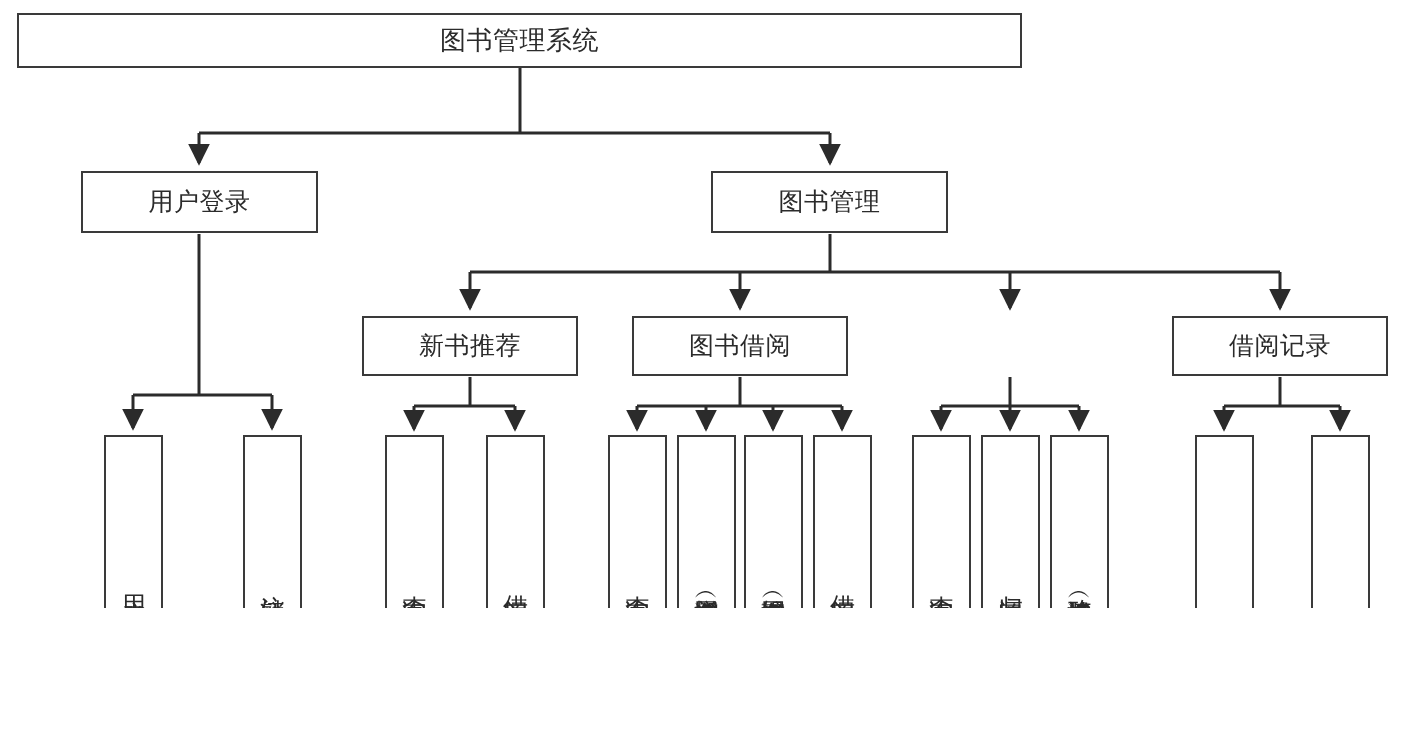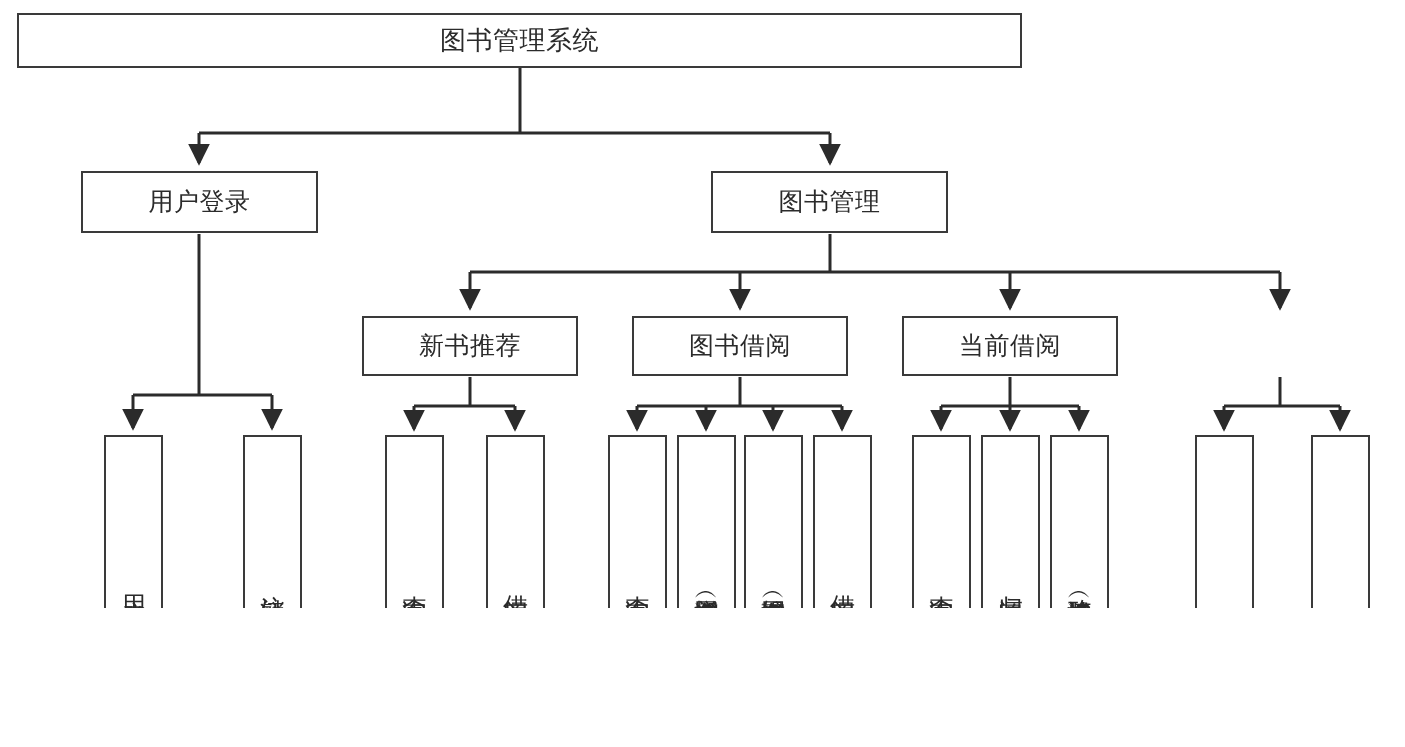--- a/index.html
+++ b/index.html
@@ -142,22 +142,22 @@
   <div class="node h-node" style="left:711px; top:171px; width:237px; height:62px;align-items:center;">
     <span class="lbl">图书管理</span>
   </div>
 
   <div class="node h-node" style="left:632px; top:316px; width:216px; height:60px;">
     <span class="lbl">图书借阅</span>
   </div>
   <div class="node h-node" style="left:362px; top:316px; width:216px; height:60px;">
     <span class="lbl">新书推荐</span>
   </div>
-  <div class="node h-node" style="left:902px; top:316px; width:216px; height:60px;">
-    <span class="lbl">当前借阅</span>
+  <div class="node h-node" style="left:1172px; top:316px; width:216px; height:60px;">
+    <span class="lbl">借阅记录</span>
   </div>
 
   <div class="node v-node" style="left:104px; top:435px; width:59px; height:299px;">
     <span class="lbl">用户登录</span>
   </div>
   <div class="node v-node" style="left:243px; top:435px; width:59px; height:299px;">
     <span class="lbl">注销登录</span>
   </div>
 
   <div class="node v-node" style="left:385px; top:435px; width:59px; height:299px;">

